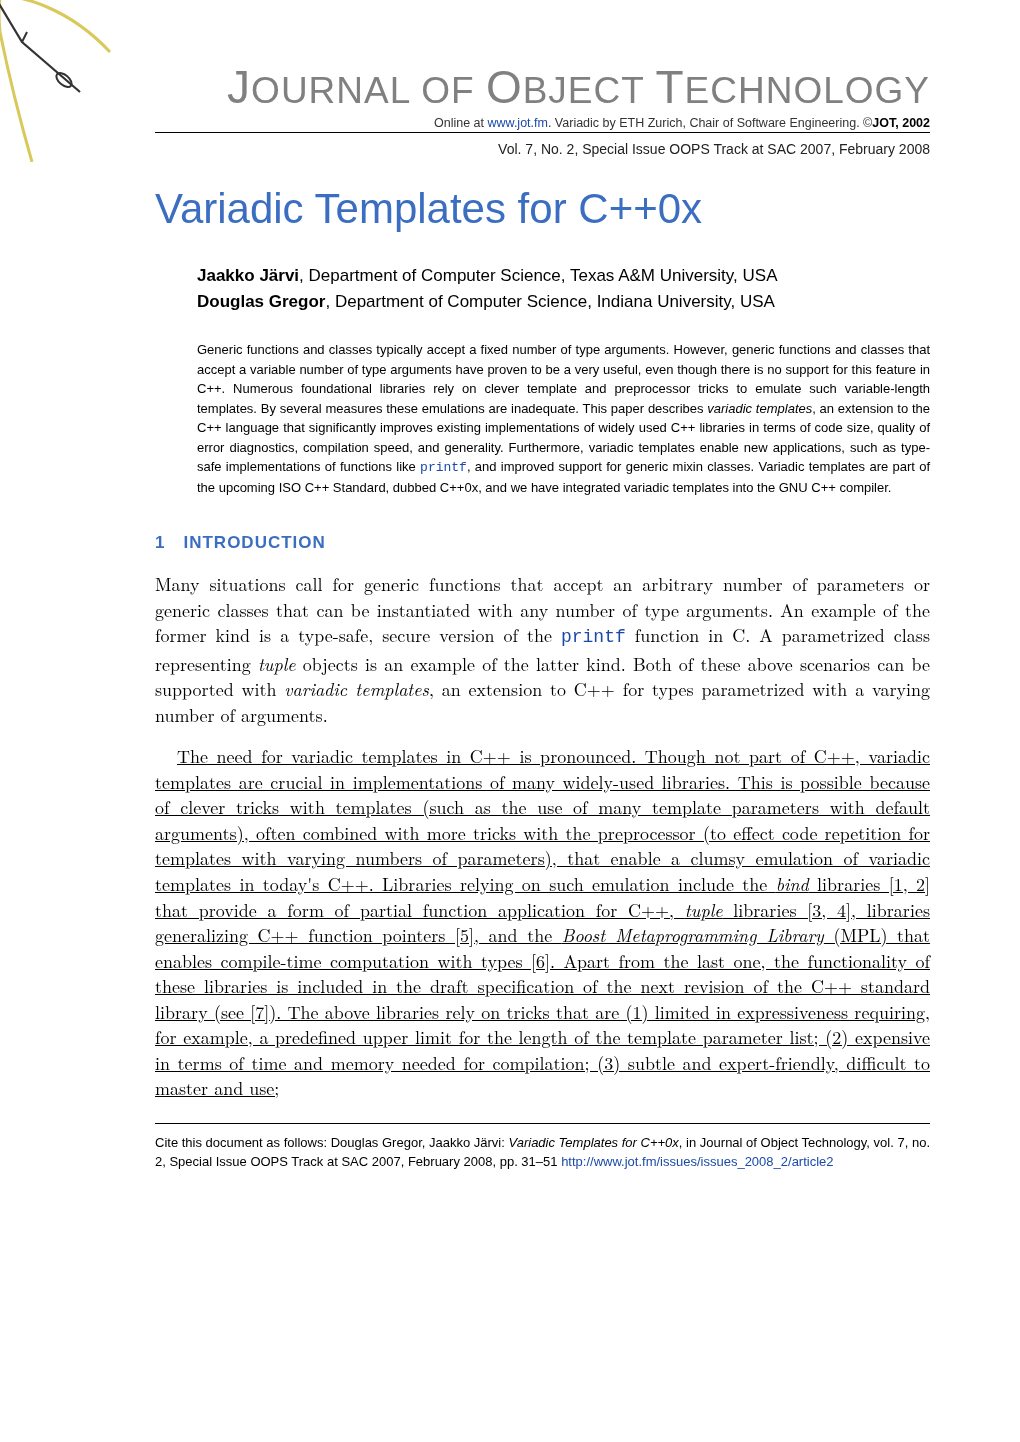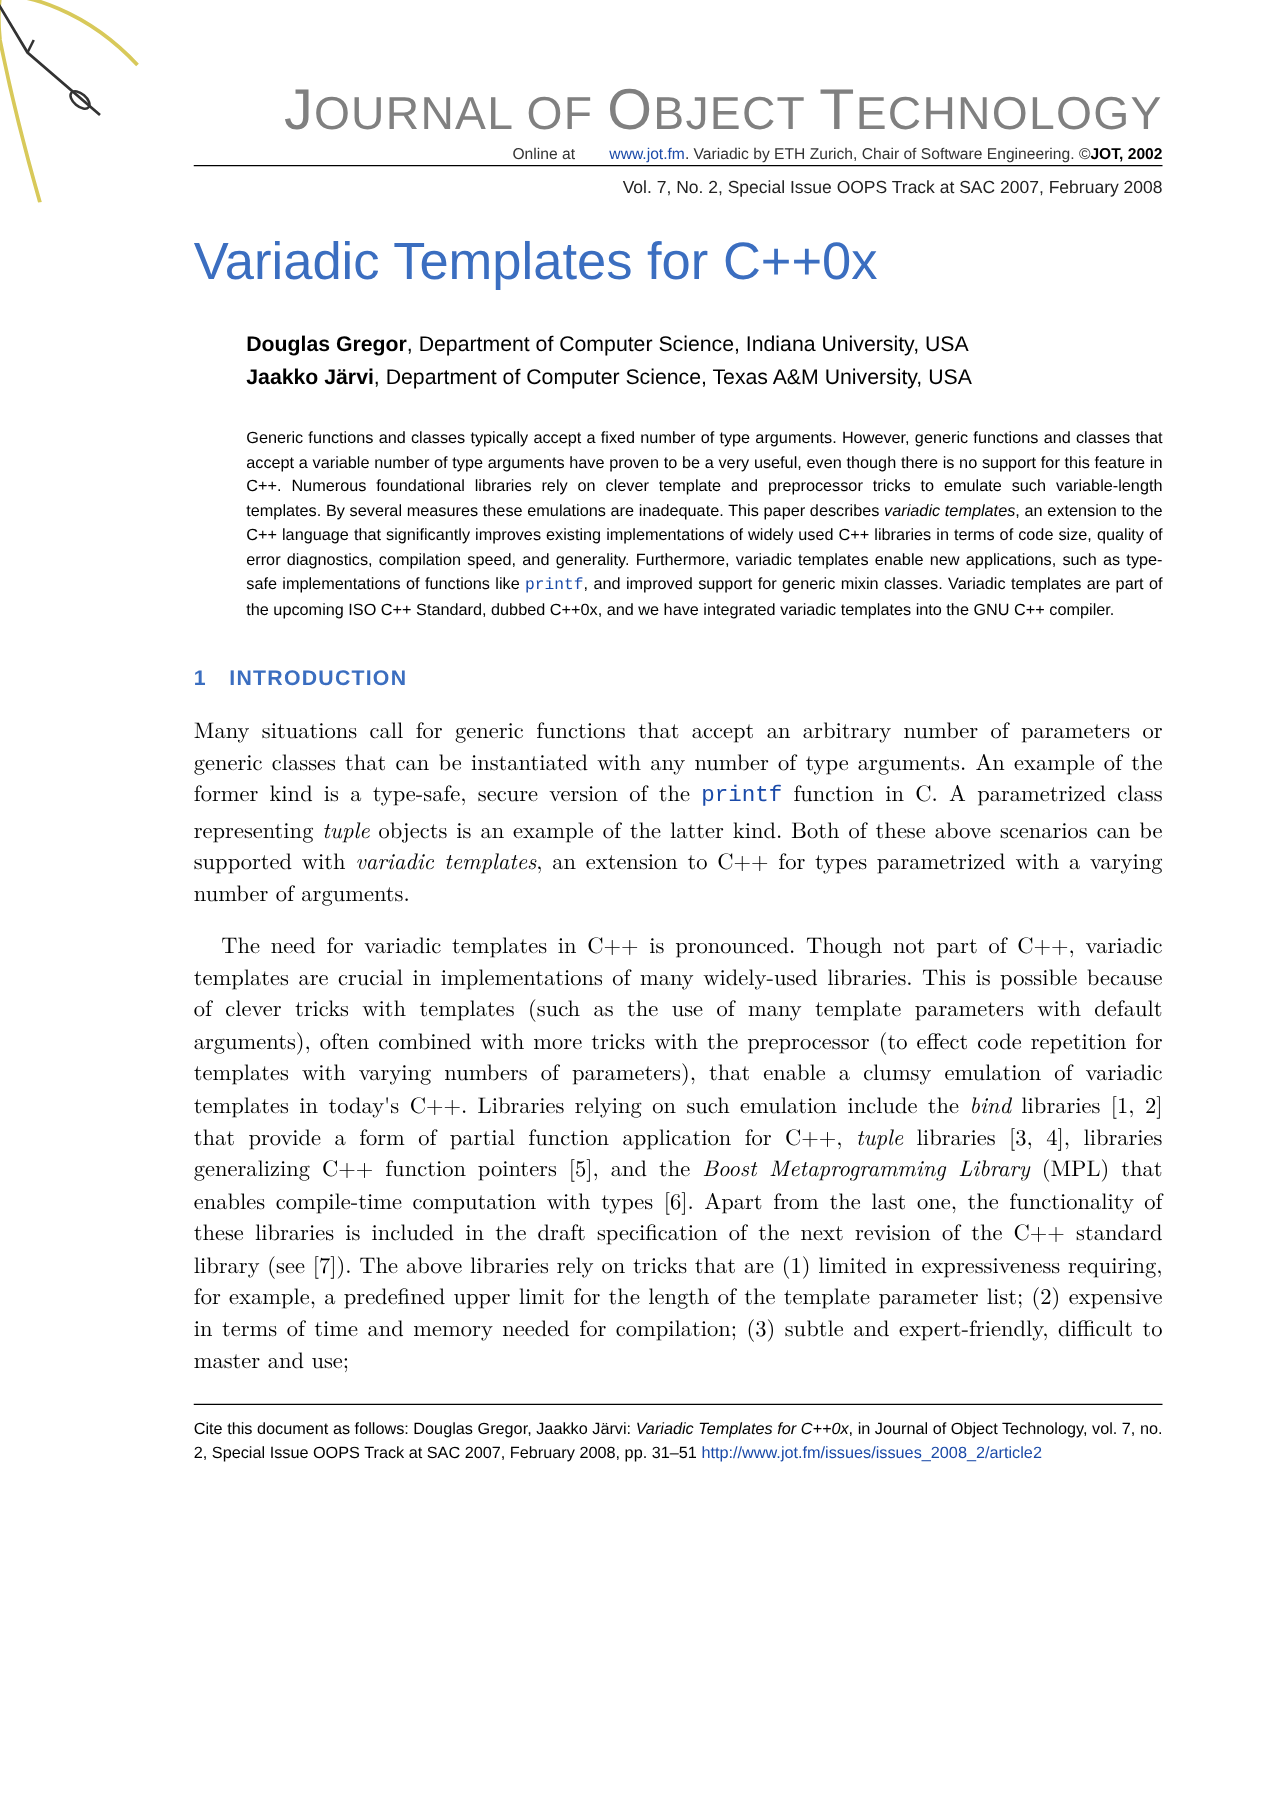--- a/index.html
+++ b/index.html
@@ -43,21 +43,20 @@
   .subheader {
     text-align: right;
     font-family: Arial, Helvetica, sans-serif;
     font-size: 12.5px;
     color: #333;
     margin-top: 2px;
   }
   .subheader a {
     color: #1a4aa8;
     text-decoration: none;
-    margin-left: 24px;
   }
   .subheader .bold { font-weight: bold; color: #000; }
   .rule {
     border: 0;
     border-top: 1.5px solid #000;
     margin: 2px 0 8px 0;
   }
   .issue-line {
     font-family: 'Trebuchet MS', Arial, sans-serif;
     font-size: 14px;
@@ -95,21 +94,21 @@
     margin: 36px 0 18px 0;
   }
   .section-head .num { margin-right: 18px; }
   .body-text {
     font-family: 'Latin Modern Roman', 'CMU Serif', 'Times New Roman', serif;
     font-size: 18px;
     line-height: 1.42;
     text-align: justify;
   }
   .body-text p { margin: 0 0 10px 0; }
-  .body-text p.tight { text-indent: 22px; margin-top: 16px; }
+  .body-text p.tight { text-indent: 22px; margin-top: 16px; text-decoration: underline; }
   .body-text .it { font-style: italic; }
   .footer-rule {
     border: 0;
     border-top: 1.2px solid #000;
     margin: 22px 0 10px 0;
   }
   .footer {
     font-family: 'Trebuchet MS', Arial, sans-serif;
     font-size: 13px;
     line-height: 1.45;
@@ -141,24 +140,24 @@
   </div>
 
   <hr class="rule">
 
   <div class="issue-line">Vol. 7, No. 2, Special Issue OOPS Track at SAC 2007, February 2008</div>
 
   <h1 class="paper-title">Variadic Templates for C++0x</h1>
 
   <div class="authors">
     <div>
-      <span class="name">Douglas Gregor</span><span>, Department of Computer Science, Indiana University, USA</span>
+      <span class="name">Jaakko Järvi</span><span>, Department of Computer Science, Texas A&amp;M University, USA</span>
     </div>
     <div>
-      <span class="name">Jaakko Järvi</span><span>, Department of Computer Science, Texas A&amp;M University, USA</span>
+      <span class="name">Douglas Gregor</span><span>, Department of Computer Science, Indiana University, USA</span>
     </div>
   </div>
 
   <div class="abstract">
     <span>Generic functions and classes typically accept a fixed number of type arguments. However, generic functions and classes that accept a variable number of type arguments have proven to be a very useful, even though there is no support for this feature in C++. Numerous foundational libraries rely on clever template and preprocessor tricks to emulate such variable-length templates.  By several measures these emulations are inadequate. This paper describes </span><span class="term">variadic templates</span><span>, an extension to the C++ language that significantly improves existing implementations of widely used C++ libraries in terms of code size, quality of error diagnostics, compilation speed, and generality. Furthermore, variadic templates enable new applications, such as type-safe implementations of functions like </span><span class="code">printf</span><span>, and improved support for generic mixin classes. Variadic templates are part of the upcoming ISO C++ Standard, dubbed C++0x, and we have integrated variadic templates into the GNU C++ compiler.</span>
   </div>
 
   <h2 class="section-head">
     <span class="num">1</span><span>INTRODUCTION</span>
   </h2>

